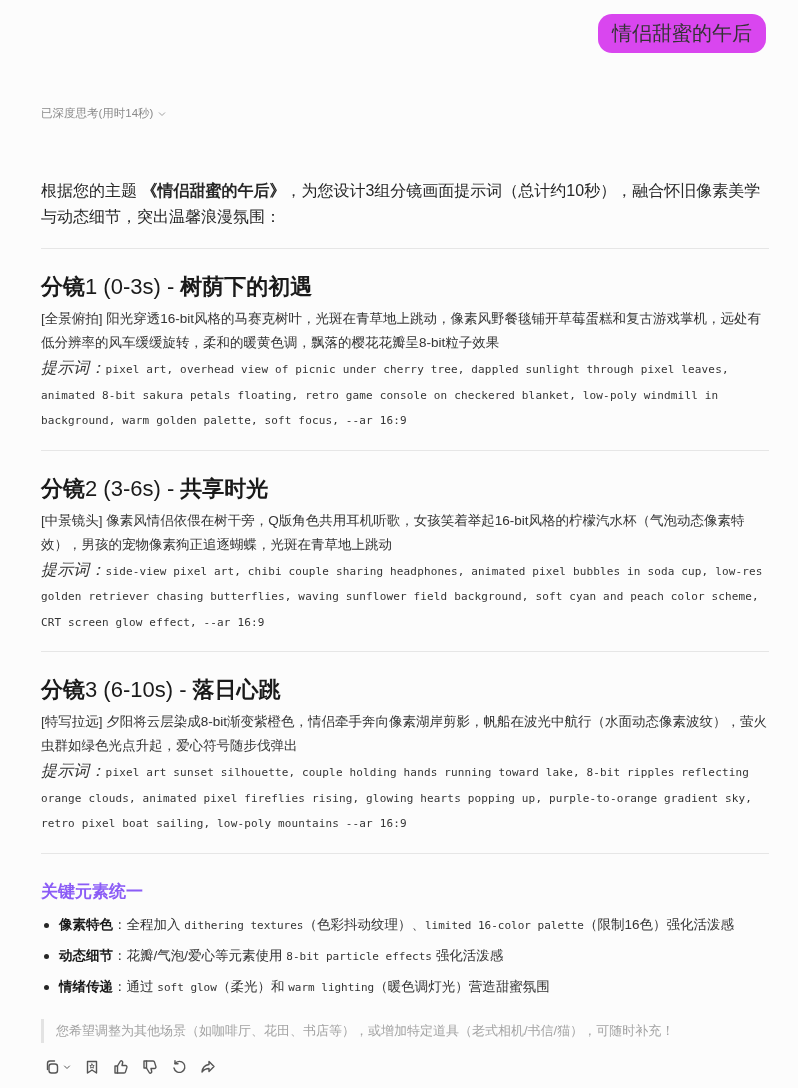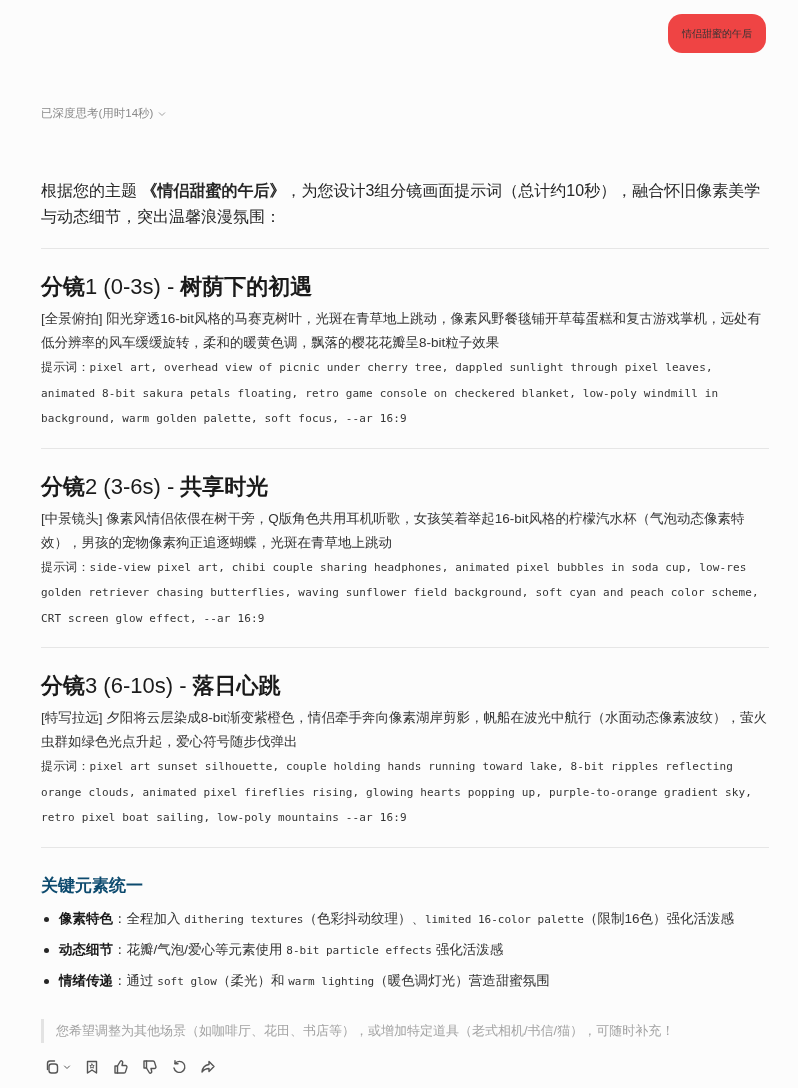--- a/index.html
+++ b/index.html
@@ -1,22 +1,22 @@
 <!DOCTYPE html>
 <html><head>
 <meta charset="utf-8">
 <style>
   * { box-sizing: border-box; margin: 0; padding: 0; }
   html, body { width: 798px; height: 1088px; background: #fcfcfc; overflow: hidden; }
   body { font-family: "Liberation Sans", "DejaVu Sans", sans-serif; color: #262626; position: relative; }
 
   .user-bubble {
     position: absolute; top: 14px; right: 32px;
-    background: #ef4444; border-radius: 14px;
-    padding: 10px 14px; font-size: 10px; color: #333;
+    background: #d946ef; border-radius: 14px;
+    padding: 10px 14px; font-size: 20px; color: #333;
     line-height: 19px;
   }
 
   .thinking {
     position: absolute; top: 106px; left: 41px;
     font-size: 11.5px; color: #8a8a8a; display: flex; align-items: center; gap: 4px;
   }
   .thinking .chev { width: 10px; height: 10px; }
 
   .content { position: absolute; left: 41px; top: 138px; width: 728px; }
@@ -29,23 +29,23 @@
   .scene { position: relative; }
   .scene-title {
     font-size: 22px; font-weight: 700; color: #1a1a1a; line-height: 24px;
   }
   .scene-title .num { font-weight: 400; }
   .scene-desc { font-size: 13.5px; line-height: 24px; color: #333; }
   .scene-prompt {
     font-family: "DejaVu Sans Mono", "Liberation Mono", monospace;
     font-size: 11px; line-height: 25.5px; color: #333; letter-spacing: 0.15px;
   }
-  .scene-prompt .lbl { font-family: "Liberation Sans", "DejaVu Sans", sans-serif; font-size: 12px; }
+  .scene-prompt .lbl { font-family: "Liberation Sans", "DejaVu Sans", sans-serif; font-size: 16px; font-style: italic; }
 
-  .key-title { font-size: 17px; font-weight: 700; color: #0c4a6e; line-height: 24px; }
+  .key-title { font-size: 17px; font-weight: 700; color: #8b5cf6; line-height: 24px; }
   .bullets { list-style: none; }
   .bullets li { position: relative; padding-left: 18px; font-size: 13.5px; line-height: 26px; color: #333; }
   .bullets li::before {
     content: ""; position: absolute; left: 3px; top: 11px;
     width: 5px; height: 5px; border-radius: 50%; background: #262626;
   }
   .bullets li b { font-weight: 700; color: #1a1a1a; }
   .mono { font-family: "DejaVu Sans Mono", "Liberation Mono", monospace; font-size: 11px; }
 
   .quote {

